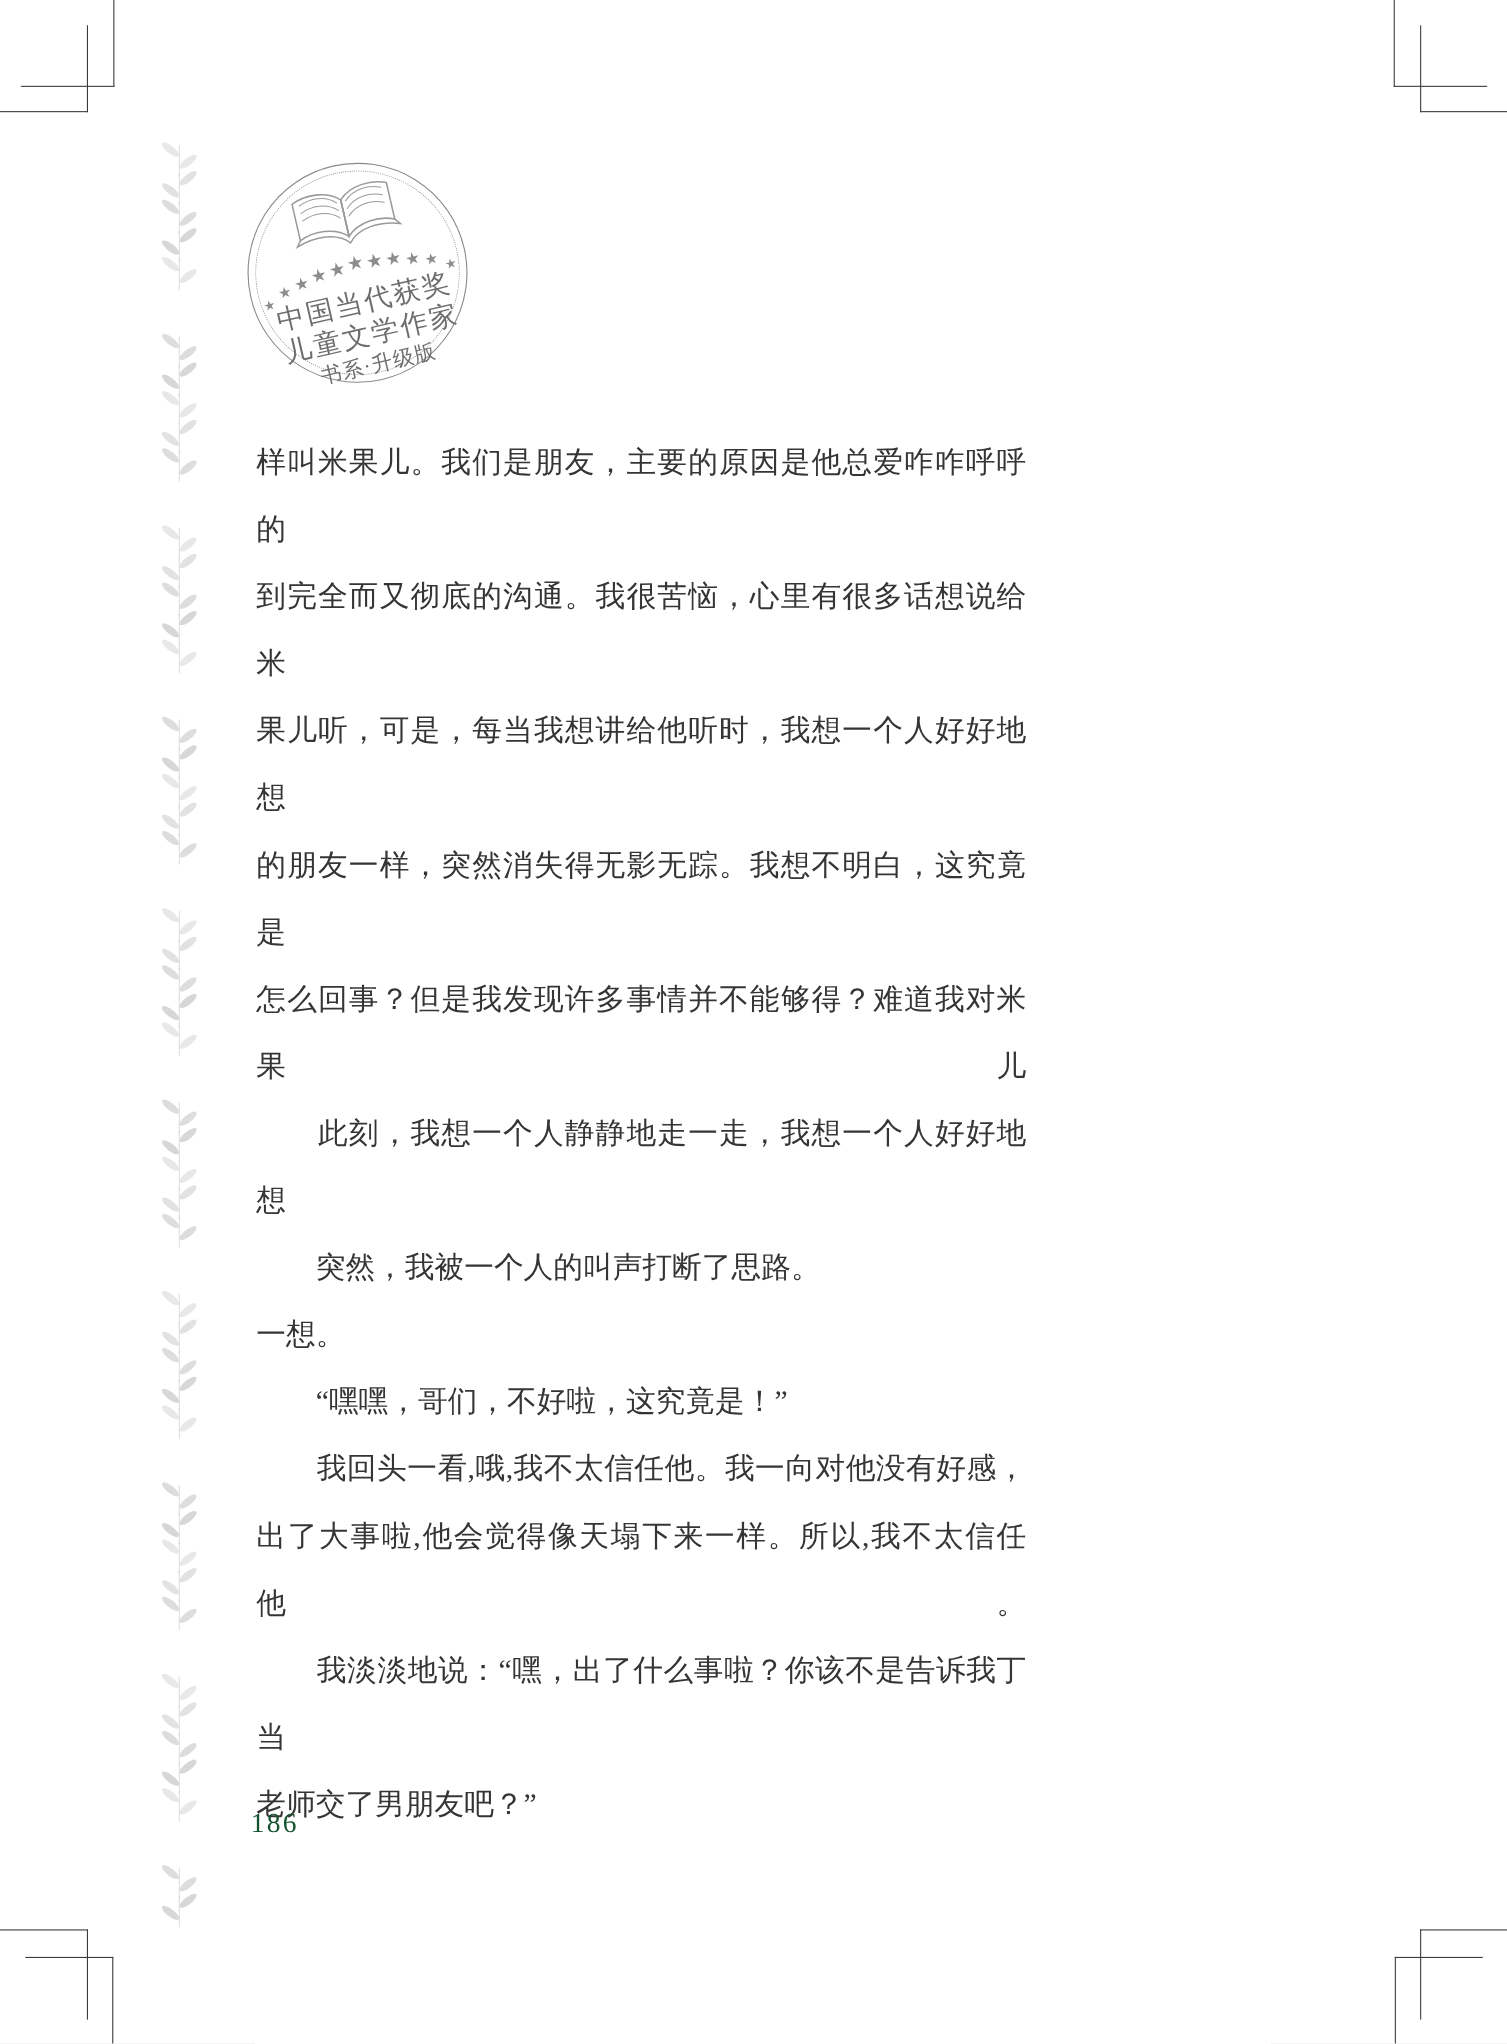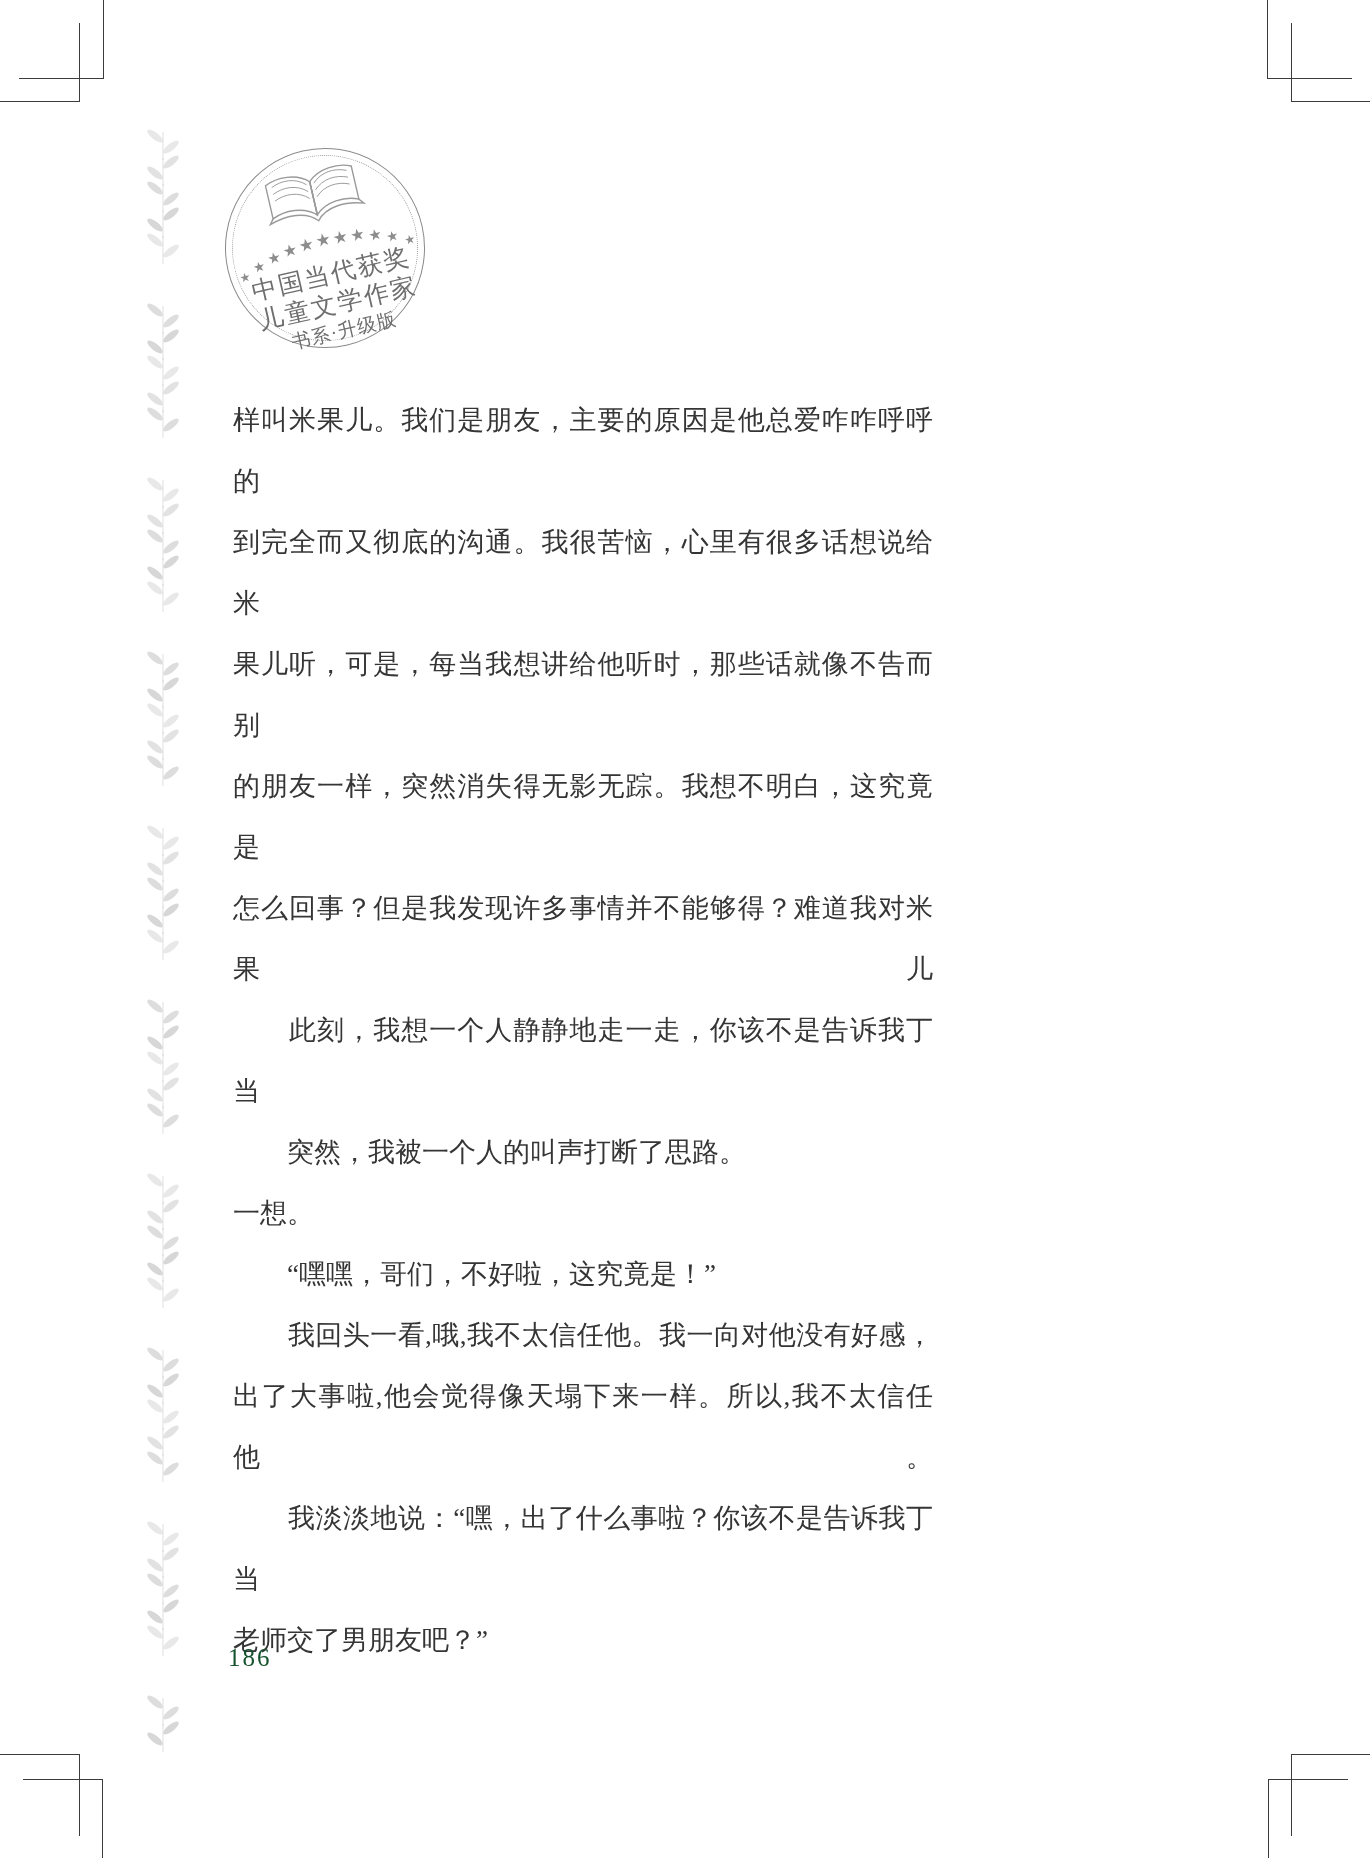--- a/index.html
+++ b/index.html
@@ -241,24 +241,24 @@
         </div>
       <div class="emblem-t1">中国当代获奖</div>
       <div class="emblem-t2">儿童文学作家</div>
       <div class="emblem-t3">书系·升级版</div>
     </div>
   </div>
 
   <div id="body-text">
       <div class="bline fill">样叫米果儿。我们是朋友，主要的原因是他总爱咋咋呼呼的</div>
       <div class="bline fill">到完全而又彻底的沟通。我很苦恼，心里有很多话想说给米</div>
-      <div class="bline fill">果儿听，可是，每当我想讲给他听时，那些话就像不告而别</div>
+      <div class="bline fill">果儿听，可是，每当我想讲给他听时，我想一个人好好地想</div>
       <div class="bline fill">的朋友一样，突然消失得无影无踪。我想不明白，这究竟是</div>
       <div class="bline fill">怎么回事？但是我发现许多事情并不能够得？难道我对米果儿</div>
-      <div class="bline fill">　　此刻，我想一个人静静地走一走，你该不是告诉我丁当</div>
+      <div class="bline fill">　　此刻，我想一个人静静地走一走，我想一个人好好地想</div>
       <div class="bline">　　突然，我被一个人的叫声打断了思路。</div>
       <div class="bline">一想。</div>
       <div class="bline">　　“嘿嘿，哥们，不好啦，这究竟是！”</div>
       <div class="bline fill">　　我回头一看,哦,我不太信任他。我一向对他没有好感，</div>
       <div class="bline fill">出了大事啦,他会觉得像天塌下来一样。所以,我不太信任他。</div>
       <div class="bline fill">　　我淡淡地说：“嘿，出了什么事啦？你该不是告诉我丁当</div>
       <div class="bline">老师交了男朋友吧？”</div>
     </div>
 
   <div class="pagenum">186</div>

